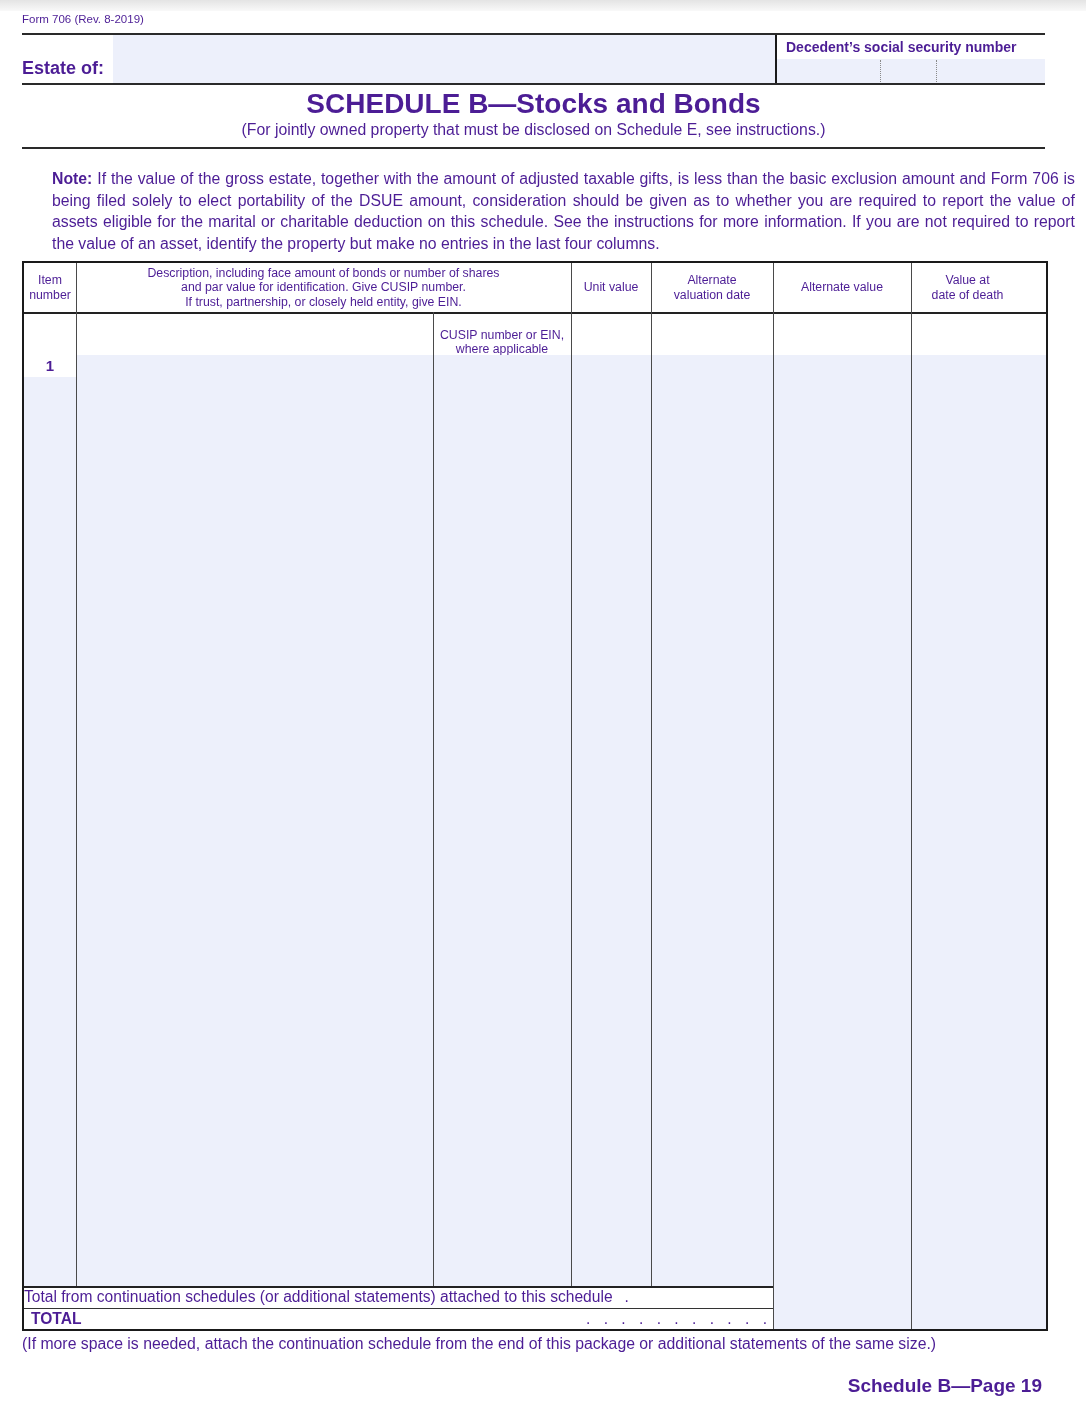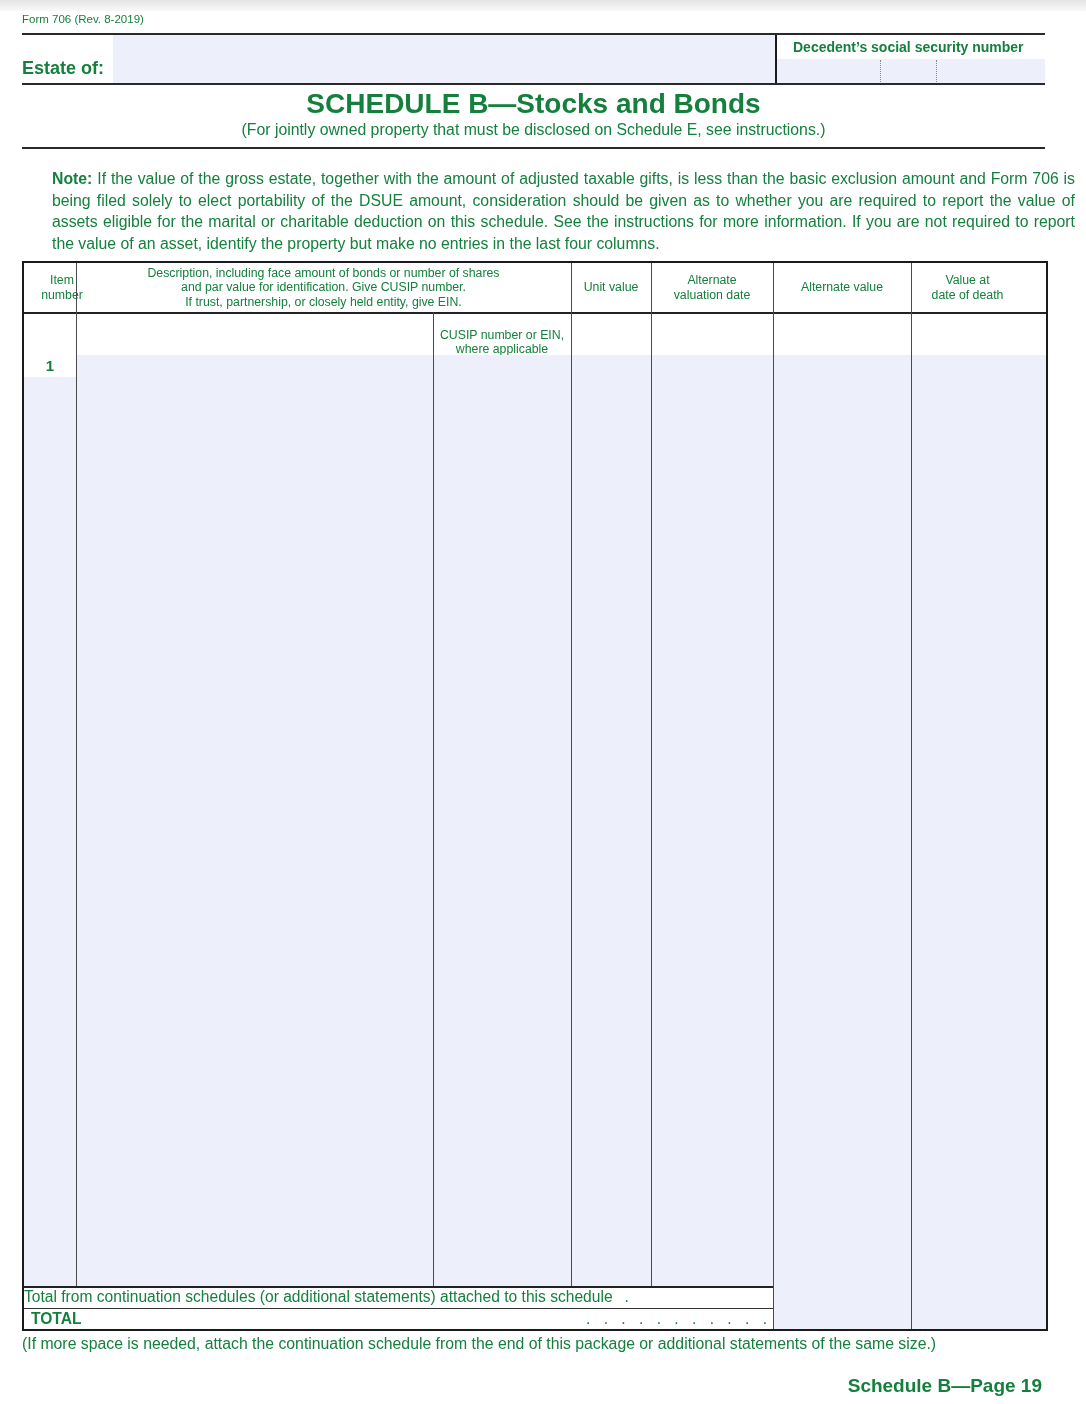--- a/index.html
+++ b/index.html
@@ -1,43 +1,43 @@
 <!DOCTYPE html>
 <html><head>
 <meta charset="utf-8">
 <style>
   html,body{margin:0;padding:0;background:#ffffff;}
   #page{
     position:relative;width:1086px;height:1404px;background:#ffffff;
-    font-family:"Liberation Sans","DejaVu Sans",sans-serif;color:#15803d;overflow:hidden;
+    font-family:"Liberation Sans","DejaVu Sans",sans-serif;color:#4c1d95;overflow:hidden;
   }
   .topshade{position:absolute;left:0;top:0;width:1086px;height:11px;
     background:linear-gradient(#e4e4e4,#f9f9f9);}
   .form-rev{position:absolute;left:22px;top:13px;font-size:11.5px;}
   
   .rule{position:absolute;left:22px;width:1023px;height:2px;background:#2a2a2a;}
   .rule-top{top:33px;}
   .rule-bottom{top:83px;}
   .estate-field{position:absolute;left:113px;top:35px;width:662px;height:48px;background:#edf0fb;font-size:16px;padding:2px 4px;box-sizing:border-box;}
   .estate-label{position:absolute;left:22px;top:58px;font-weight:bold;font-size:18px;}
   .ssn-box{position:absolute;left:775px;top:35px;width:270px;height:48px;border-left:2px solid #1a1a1a;box-sizing:border-box;}
-  .ssn-label{height:24px;background:#fff;font-weight:bold;font-size:14px;padding:4px 0 0 16px;box-sizing:border-box;white-space:nowrap;}
+  .ssn-label{height:24px;background:#fff;font-weight:bold;font-size:14px;padding:4px 0 0 9px;box-sizing:border-box;white-space:nowrap;}
   .ssn-field{position:relative;height:24px;background:#edf0fb;font-size:14px;}
   .ssn-sep{position:absolute;top:1px;bottom:1px;width:0;border-left:1px dotted #8a8a8a;}
   .ssn-sep.s1{left:103px;}
   .ssn-sep.s2{left:159px;}
   .title{position:absolute;left:22px;top:88px;width:1023px;text-align:center;font-size:28px;font-weight:bold;}
   .subtitle{position:absolute;left:22px;top:121px;width:1023px;text-align:center;font-size:15.8px;}
   .rule2{position:absolute;left:22px;top:147px;width:1023px;height:2px;background:#2a2a2a;}
   .note{position:absolute;left:40px;top:156px;width:1023px;font-size:15.8px;line-height:21.6px;text-align:justify;margin:12px;}
   
   .tbl{position:absolute;left:22px;top:261px;width:1022px;height:1066px;border:2px solid #1a1a1a;}
   .cell{position:absolute;box-sizing:border-box;font-size:12.3px;line-height:14.4px;text-align:center;
     display:flex;flex-direction:column;justify-content:center;align-items:center;}
-  .h-item{left:12px;top:0;width:52px;height:49px;}
+  .h-item{left:0;top:0;width:52px;height:49px;}
   .h-desc{left:52px;top:0;width:495px;height:49px;}
   .h-unit{left:547px;top:0;width:80px;height:49px;}
   .h-altdate{left:627px;top:0;width:122px;height:49px;}
   .h-altval{left:749px;top:0;width:138px;height:49px;}
   .h-death{left:887px;top:0;width:113px;height:49px;}
   .cusip-box{left:409px;top:58px;width:138px;height:43px;border-bottom:1.5px solid #222;}
   .hl{position:absolute;left:0;width:1022px;background:#222;}
   .hl-head{top:49px;height:1.5px;}
   .hl-body-bottom{top:1023px;height:1.5px;}
   .hl-total{top:1045px;height:1px;background:#333;}

